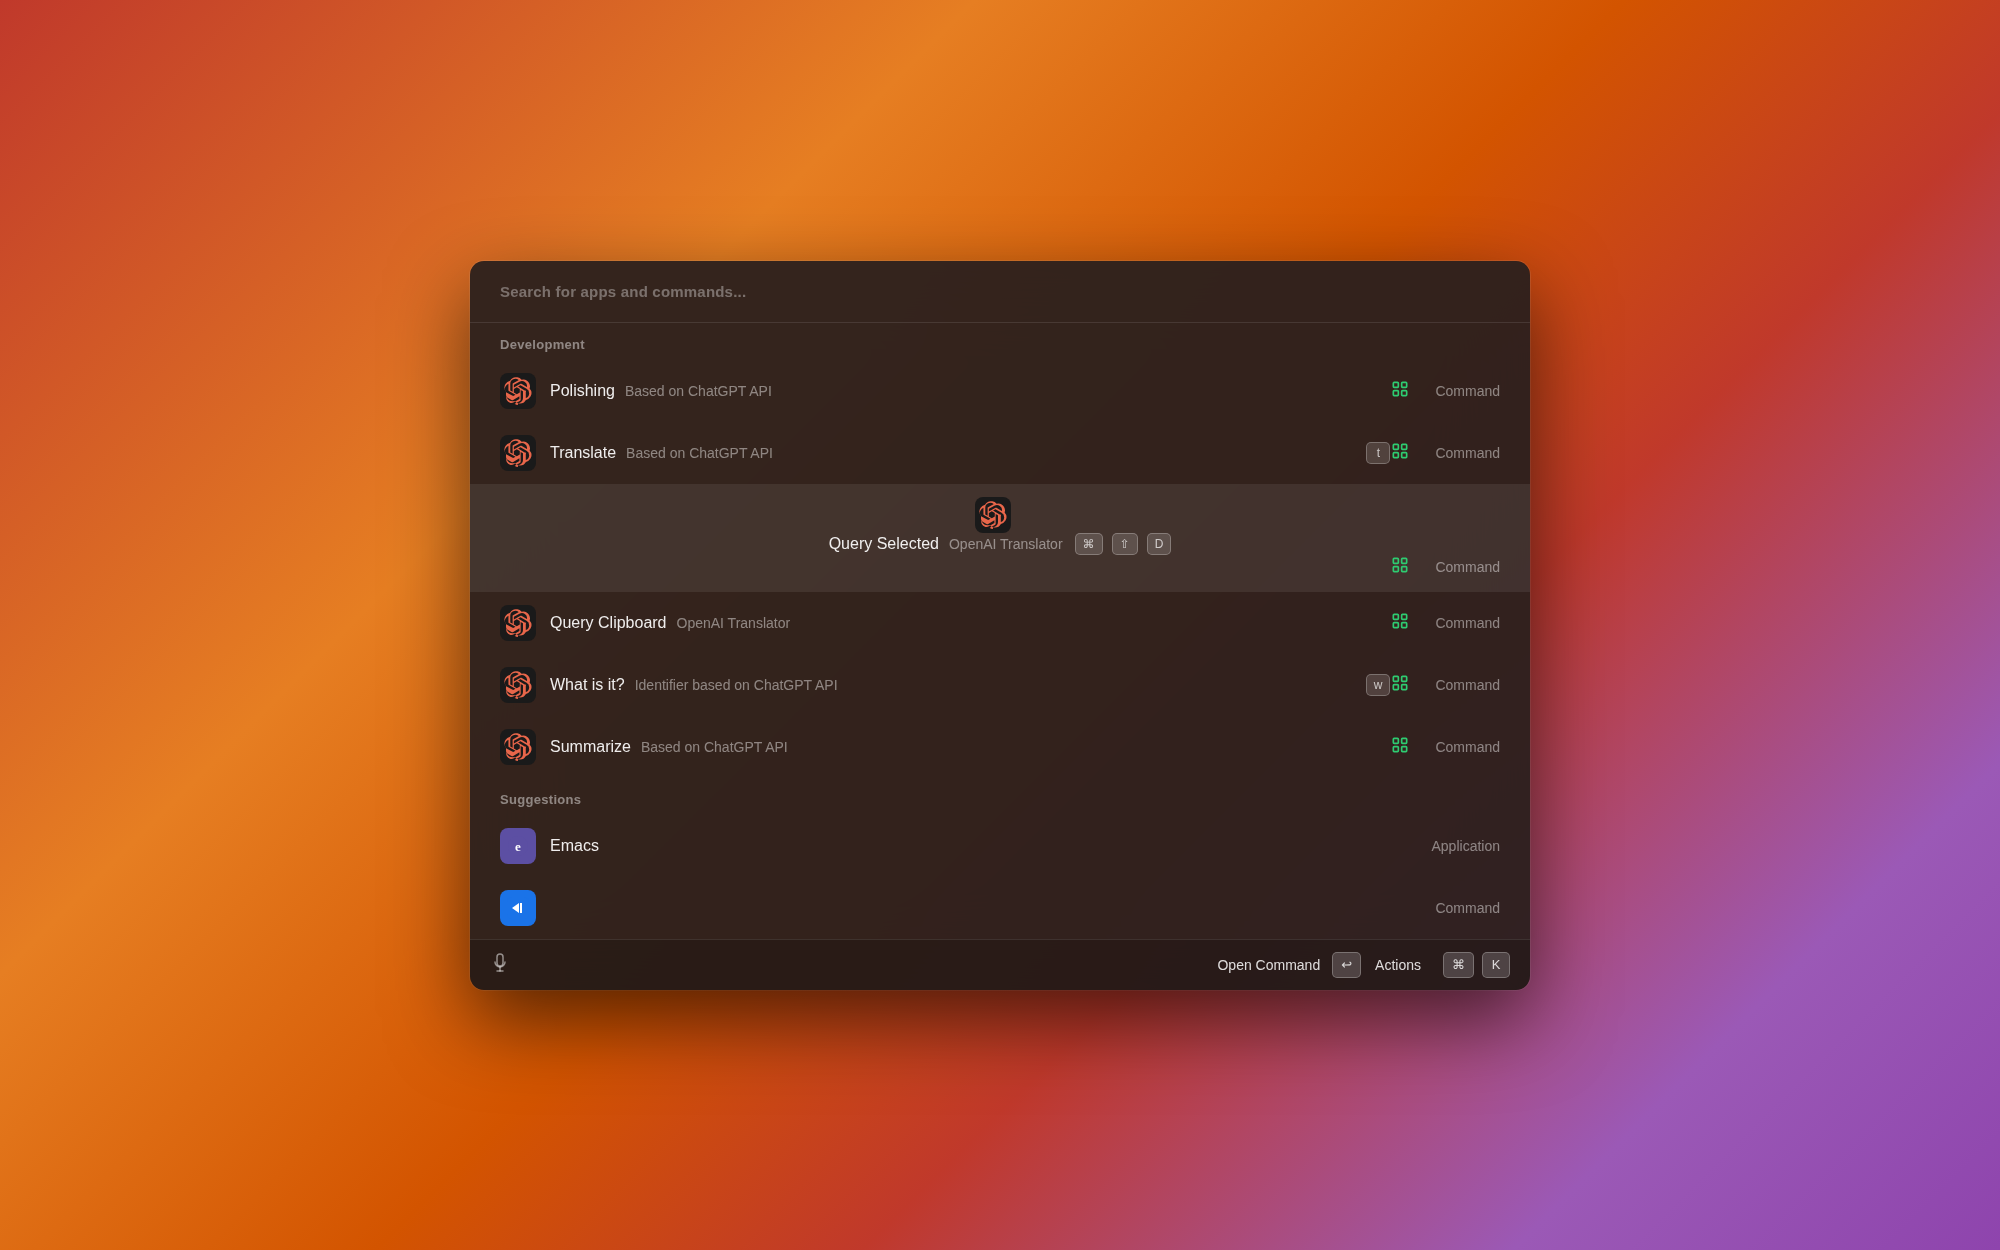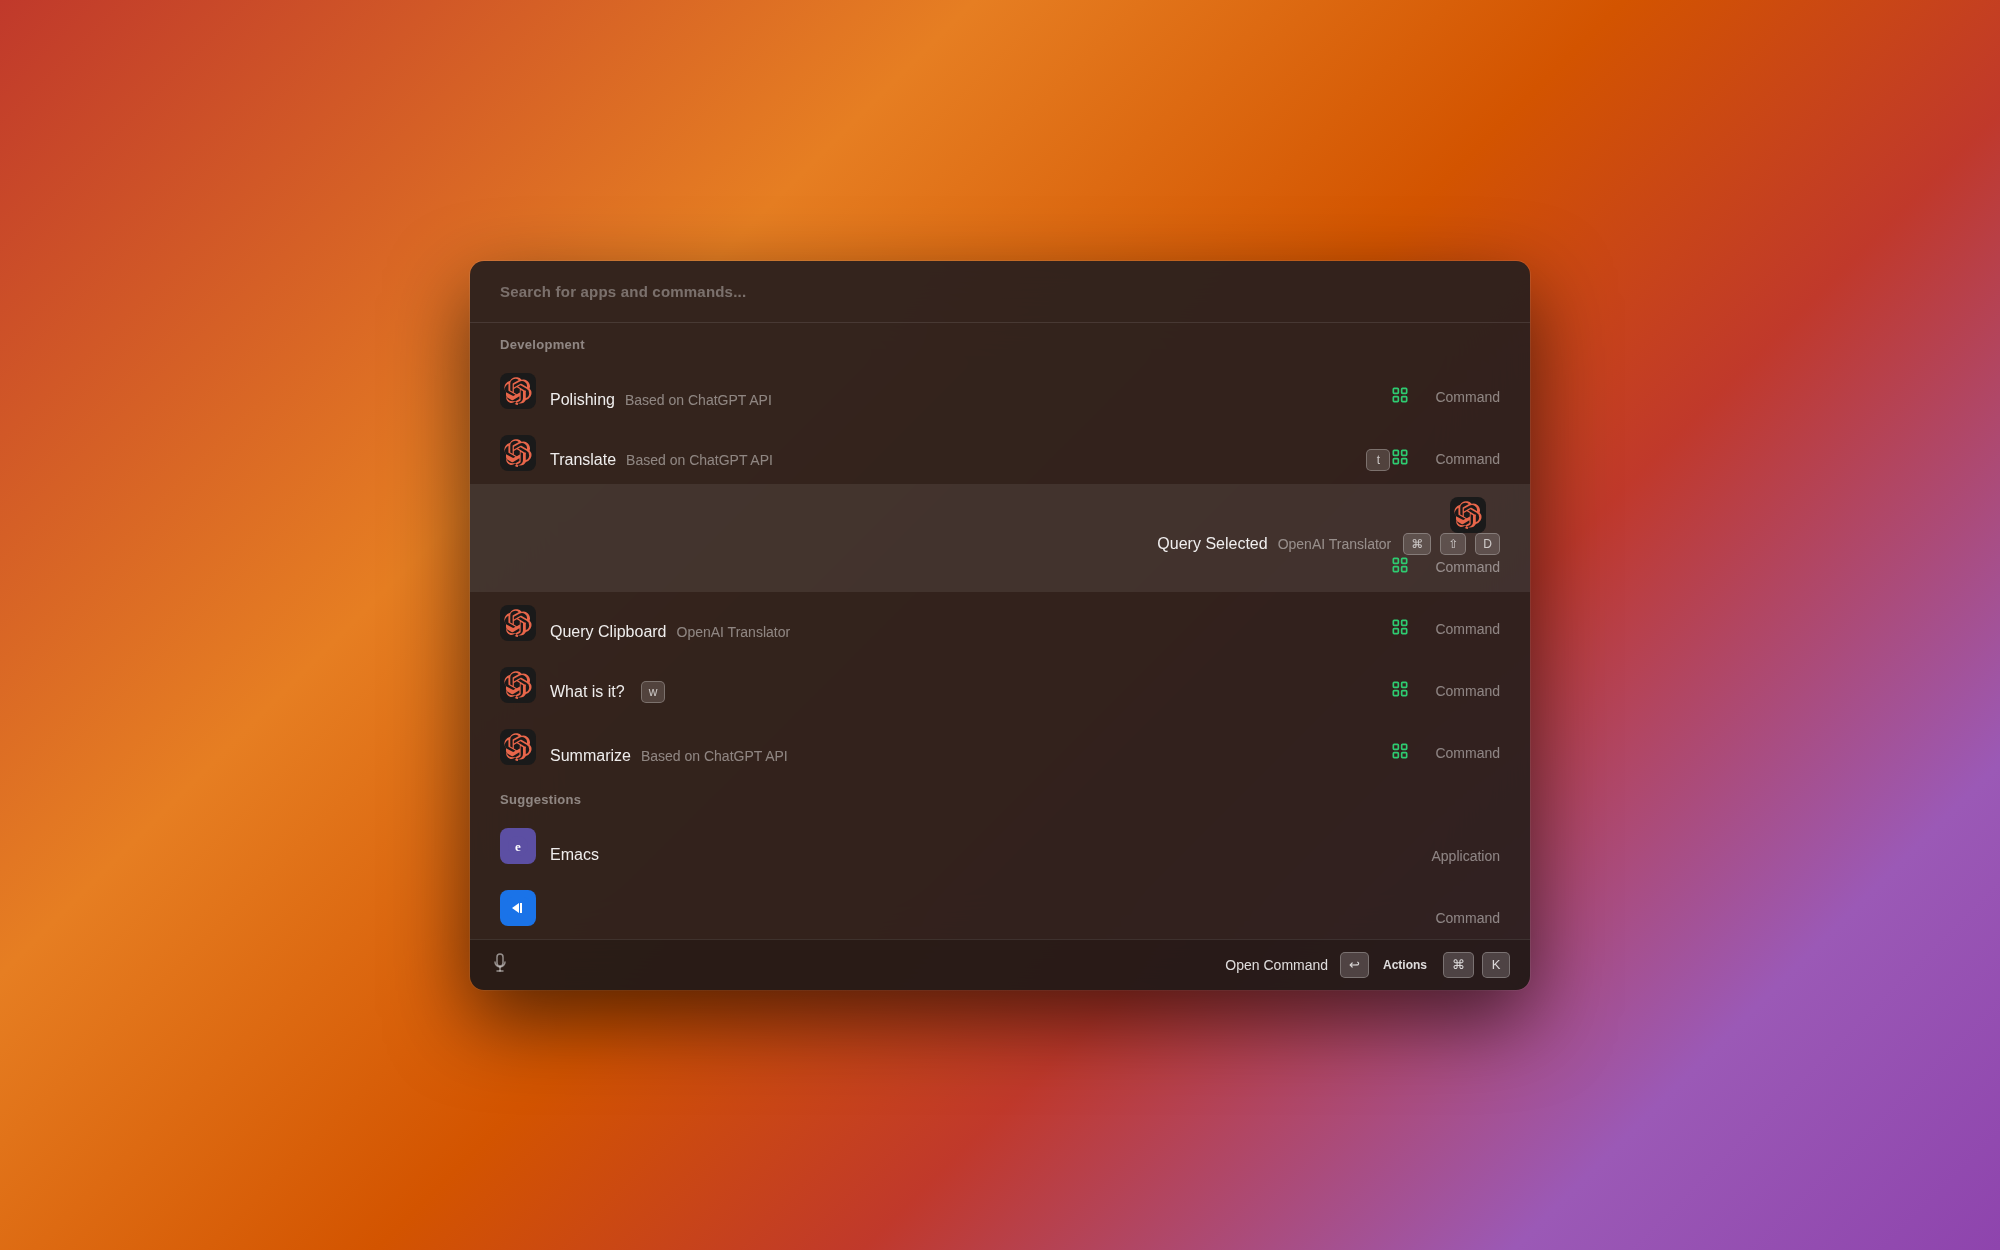--- a/index.html
+++ b/index.html
@@ -54,21 +54,21 @@
     .section-header {
       padding: 14px 30px 8px;
       font-size: 13px;
       font-weight: 600;
       color: rgba(255,255,255,0.45);
       letter-spacing: 0.3px;
     }
 
     .list-item {
       display: flex;
-      align-items: flex-end;
+      align-items: center;
       padding: 13px 30px;
       cursor: pointer;
       position: relative;
     }
 
     .list-item:hover, .list-item.selected {
       background: rgba(255,255,255,0.1);
     }
 
     .list-item.selected {
@@ -191,25 +191,25 @@
       border: 1px solid rgba(255,255,255,0.25);
       border-radius: 5px;
       padding: 2px 8px;
       font-size: 13px;
       color: rgba(255,255,255,0.8);
       min-width: 28px;
       height: 26px;
     }
 
     .actions-text {
-      font-size: 12px;
+      font-size: 14px;
       color: rgba(255,255,255,0.85);
-      font-weight: 700;
+      font-weight: 400;
       margin-left: 6px;
-      margin-right: 8px;
+      margin-right: 14px;
     }
 
     .emacs-icon {
       width: 36px;
       height: 36px;
       border-radius: 8px;
       background: #5c4fa3;
       display: flex;
       align-items: center;
       justify-content: center;
@@ -356,20 +356,21 @@
     </div>
 
     <div class="list-item">
       <div class="app-icon chatgpt-icon">
         <svg viewBox="0 0 41 41" fill="none" xmlns="http://www.w3.org/2000/svg" width="28" height="28">
           <path d="M37.532 16.87a9.963 9.963 0 0 0-.856-8.184 10.078 10.078 0 0 0-10.855-4.835 9.964 9.964 0 0 0-6.205-3.371 10.079 10.079 0 0 0-10.8 4.981 9.965 9.965 0 0 0-6.677 4.812 10.079 10.079 0 0 0 1.24 11.817 9.965 9.965 0 0 0 .856 8.185 10.079 10.079 0 0 0 10.855 4.835 9.965 9.965 0 0 0 6.205 3.371 10.079 10.079 0 0 0 10.8-4.981 9.965 9.965 0 0 0 6.676-4.812 10.079 10.079 0 0 0-1.24-11.818zm-17.193 24.202a7.477 7.477 0 0 1-4.806-1.741c.061-.033.168-.091.237-.134l7.964-4.6a1.294 1.294 0 0 0 .655-1.134V19.054l3.366 1.944a.12.12 0 0 1 .066.092v9.299a7.505 7.505 0 0 1-7.482 7.683zm-16.116-6.862a7.477 7.477 0 0 1-.894-5.023c.06.036.162.099.237.141l7.964 4.6a1.297 1.297 0 0 0 1.308 0l9.724-5.614v3.888a.12.12 0 0 1-.048.103l-8.051 4.649a7.504 7.504 0 0 1-10.24-2.744zM2.662 13.251a7.474 7.474 0 0 1 3.9-3.296A119.88 119.88 0 0 0 6.5 10.09l-.012 9.196a1.294 1.294 0 0 0 .654 1.132l9.723 5.614-3.366 1.944a.12.12 0 0 1-.114.012L4.372 23.148a7.504 7.504 0 0 1-1.71-9.897zm27.658 6.437l-9.724-5.615 3.367-1.943a.121.121 0 0 1 .114-.012l9.012 5.204a7.5 7.5 0 0 1-1.158 13.528v-9.196a1.293 1.293 0 0 0-.611-1.966zm3.35-5.043c-.059-.037-.162-.099-.236-.141l-7.965-4.6a1.298 1.298 0 0 0-1.308 0l-9.723 5.614v-3.888a.12.12 0 0 1 .048-.103l8.05-4.645a7.497 7.497 0 0 1 11.135 7.763zm-21.063 6.929l-3.367-1.944a.12.12 0 0 1-.065-.092v-9.299a7.497 7.497 0 0 1 12.293-5.756 6.94 6.94 0 0 0-.236.134l-7.965 4.6a1.294 1.294 0 0 0-.654 1.132l-.006 11.225zm1.829-3.943l4.33-2.501 4.332 2.5v4.999l-4.331 2.5-4.331-2.5V17.631z" fill="#e8664a"></path>
         </svg>
       </div>
       <div class="item-content">
         <span class="item-title">What is it?</span>
+        <span class="item-subtitle">Identifier based on ChatGPT API</span>
         <span class="key-badge">w</span>
       </div>
       <div class="item-right">
         <span class="command-icon">
           <svg viewBox="0 0 24 24" fill="none" stroke="#2ecc71" stroke-width="2" xmlns="http://www.w3.org/2000/svg">
             <rect x="4" y="4" width="6" height="6" rx="1"></rect>
             <rect x="14" y="4" width="6" height="6" rx="1"></rect>
             <rect x="4" y="14" width="6" height="6" rx="1"></rect>
             <rect x="14" y="14" width="6" height="6" rx="1"></rect>
           </svg>

